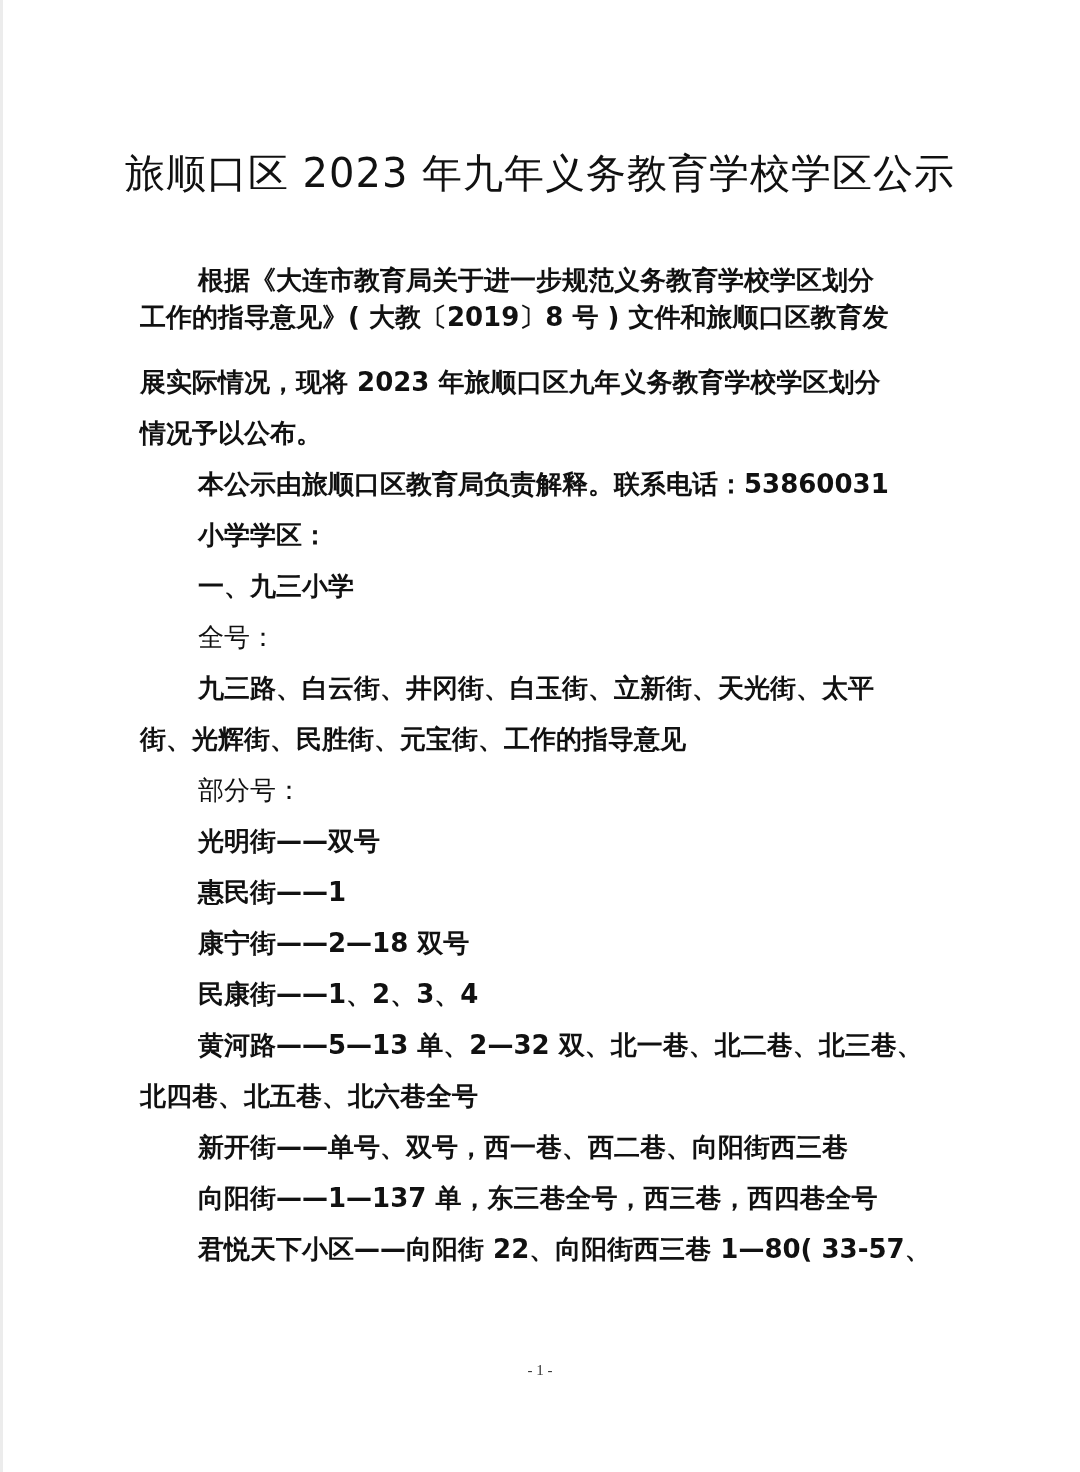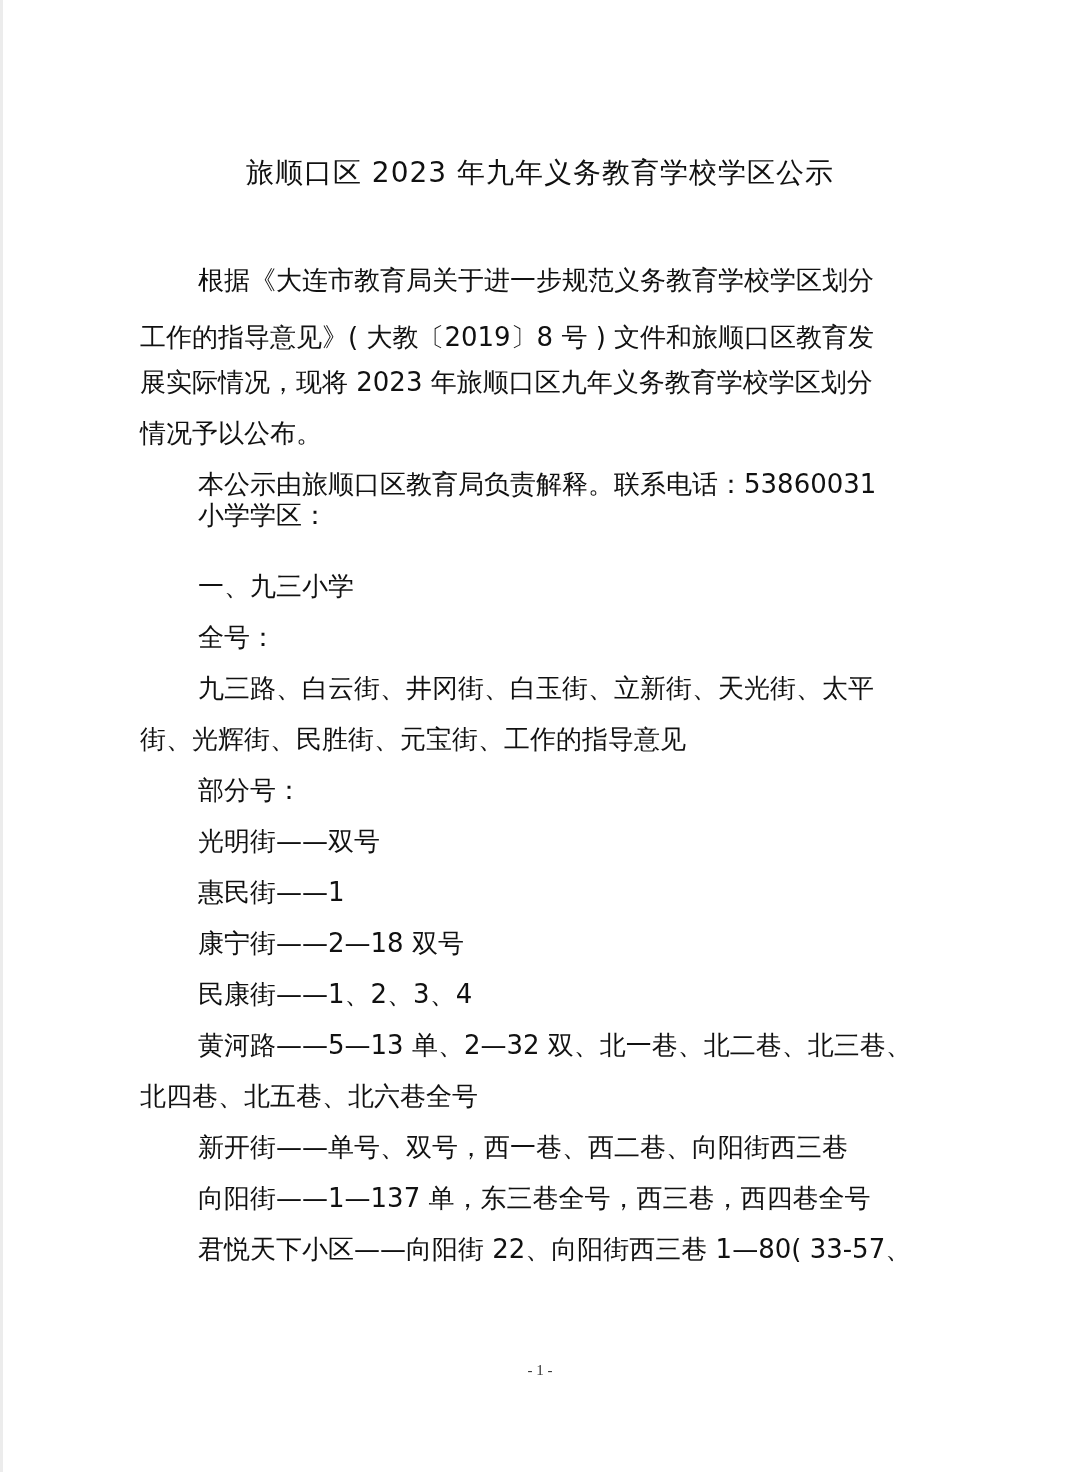--- a/index.html
+++ b/index.html
@@ -3,46 +3,46 @@
 <meta charset="utf-8">
 <style>
   html, body { margin: 0; padding: 0; }
   body {
     width: 1080px; height: 1472px; background: #ffffff; position: relative; overflow: hidden;
     font-family: "DejaVu Sans", "Liberation Sans", sans-serif; color: #111111;
   }
   .edge { position: absolute; left: 0; top: 0; width: 3px; height: 1472px; background: #ececec; }
   .title {
     position: absolute; left: 0; width: 1080px; top: 146px; text-align: center;
-    font-size: 28px; line-height: 54px; letter-spacing: 1px; color: #111;
+    font-size: 40px; line-height: 54px; letter-spacing: 1px; color: #111;
   }
   .line {
-    position: absolute; left: 140px; font-size: 26px; line-height: 36px; white-space: nowrap; color: #111;
+    position: absolute; left: 140px; font-size: 26px; line-height: 36px; white-space: nowrap; color: #111; font-weight: bold;
   }
   .indent { left: 198px; }
   .bold { font-weight: normal; }
   .pageno {
     position: absolute; left: 0; width: 1080px; top: 1362px; text-align: center;
     font-family: "Liberation Serif", serif; font-size: 15px; color: #333;
   }
 </style>
 </head>
 <body>
 
 <div class="edge"></div>
 
 <div class="title">旅顺口区 2023 年九年义务教育学校学区公示</div>
 
 <div class="line indent" style="top:262px">根据《大连市教育局关于进一步规范义务教育学校学区划分</div>
-<div class="line" style="top:319px">工作的指导意见》( 大教〔2019〕8 号 ) 文件和旅顺口区教育发</div>
+<div class="line" style="top:299px">工作的指导意见》( 大教〔2019〕8 号 ) 文件和旅顺口区教育发</div>
 <div class="line" style="top:364px">展实际情况，现将 2023 年旅顺口区九年义务教育学校学区划分</div>
 <div class="line" style="top:415px">情况予以公布。</div>
 
 <div class="line indent" style="top:466px">本公示由旅顺口区教育局负责解释。联系电话：53860031</div>
-<div class="line indent" style="top:497px">小学学区：</div>
+<div class="line indent" style="top:517px">小学学区：</div>
 <div class="line indent" style="top:568px">一、九三小学</div>
 <div class="line indent bold" style="top:619px">全号：</div>
 
 <div class="line indent" style="top:670px">九三路、白云街、井冈街、白玉街、立新街、天光街、太平</div>
 <div class="line" style="top:721px">街、光辉街、民胜街、元宝街、工作的指导意见</div>
 
 <div class="line indent bold" style="top:772px">部分号：</div>
 
 <div class="line indent" style="top:823px">光明街——双号</div>
 <div class="line indent" style="top:874px">惠民街——1</div>

